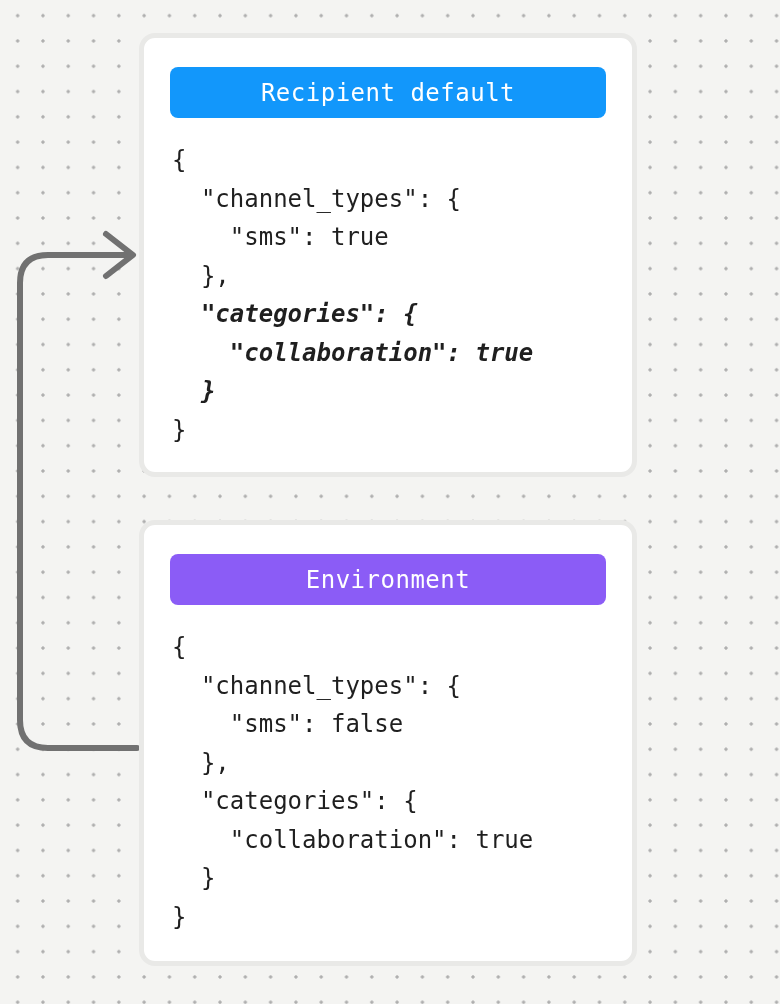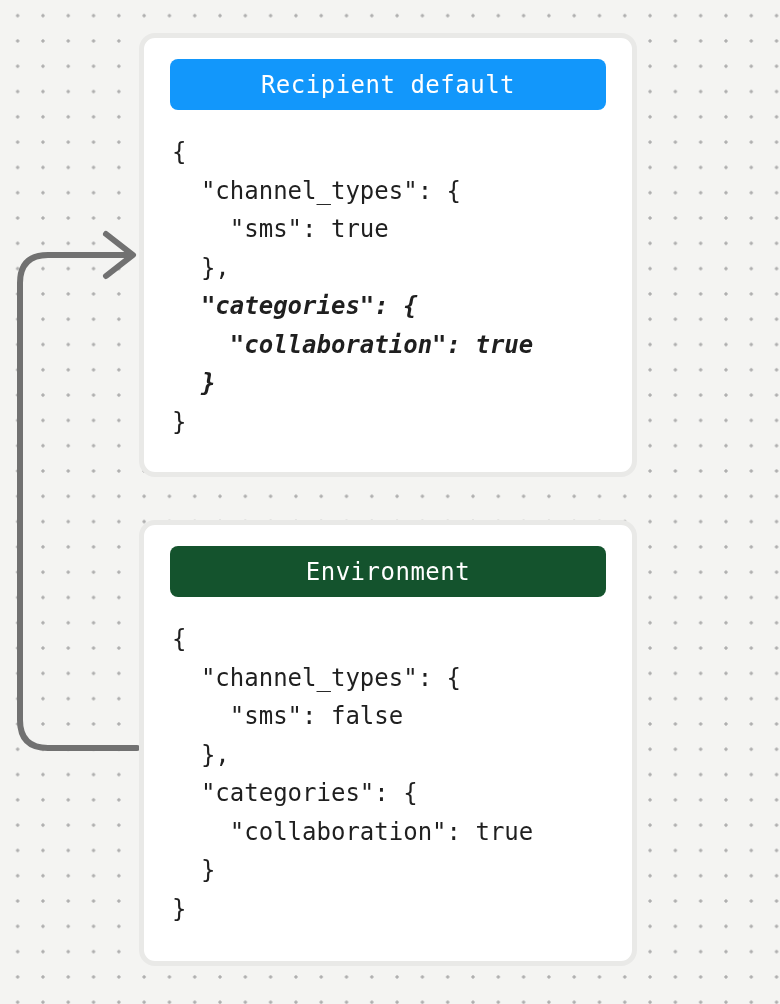--- a/index.html
+++ b/index.html
@@ -30,21 +30,21 @@
     left: 139px;
     width: 498px;
     box-sizing: border-box;
     background: #ffffff;
     border: 5px solid #e9e9e7;
     border-radius: 16px;
   }
   .card-1 { top: 33px;  height: 444px; }
   .card-2 { top: 520px; height: 446px; }
   .card-inner {
-    padding: 21px 26px 0 26px;
+    padding: 29px 26px 0 26px;
   }
   .card-header {
     height: 51px;
     border-radius: 8px;
     display: flex;
     align-items: center;
     justify-content: center;
     color: #ffffff;
     font-size: 24px;
     letter-spacing: 0.5px;
@@ -86,21 +86,21 @@
         <div class="code-line emph">  "categories": {</div>
         <div class="code-line emph">    "collaboration": true</div>
         <div class="code-line emph">  }</div>
         <div class="code-line">}</div>
       </div>
     </div>
   </div>
 
   <div class="card card-2">
     <div class="card-inner">
-      <div class="card-header" style="background: #14532d;">Environment</div>
+      <div class="card-header" style="background: #8b5cf6;">Environment</div>
       <div class="code">
         <div class="code-line">{</div>
         <div class="code-line">  "channel_types": {</div>
         <div class="code-line">    "sms": false</div>
         <div class="code-line">  },</div>
         <div class="code-line">  "categories": {</div>
         <div class="code-line">    "collaboration": true</div>
         <div class="code-line">  }</div>
         <div class="code-line">}</div>
       </div>

